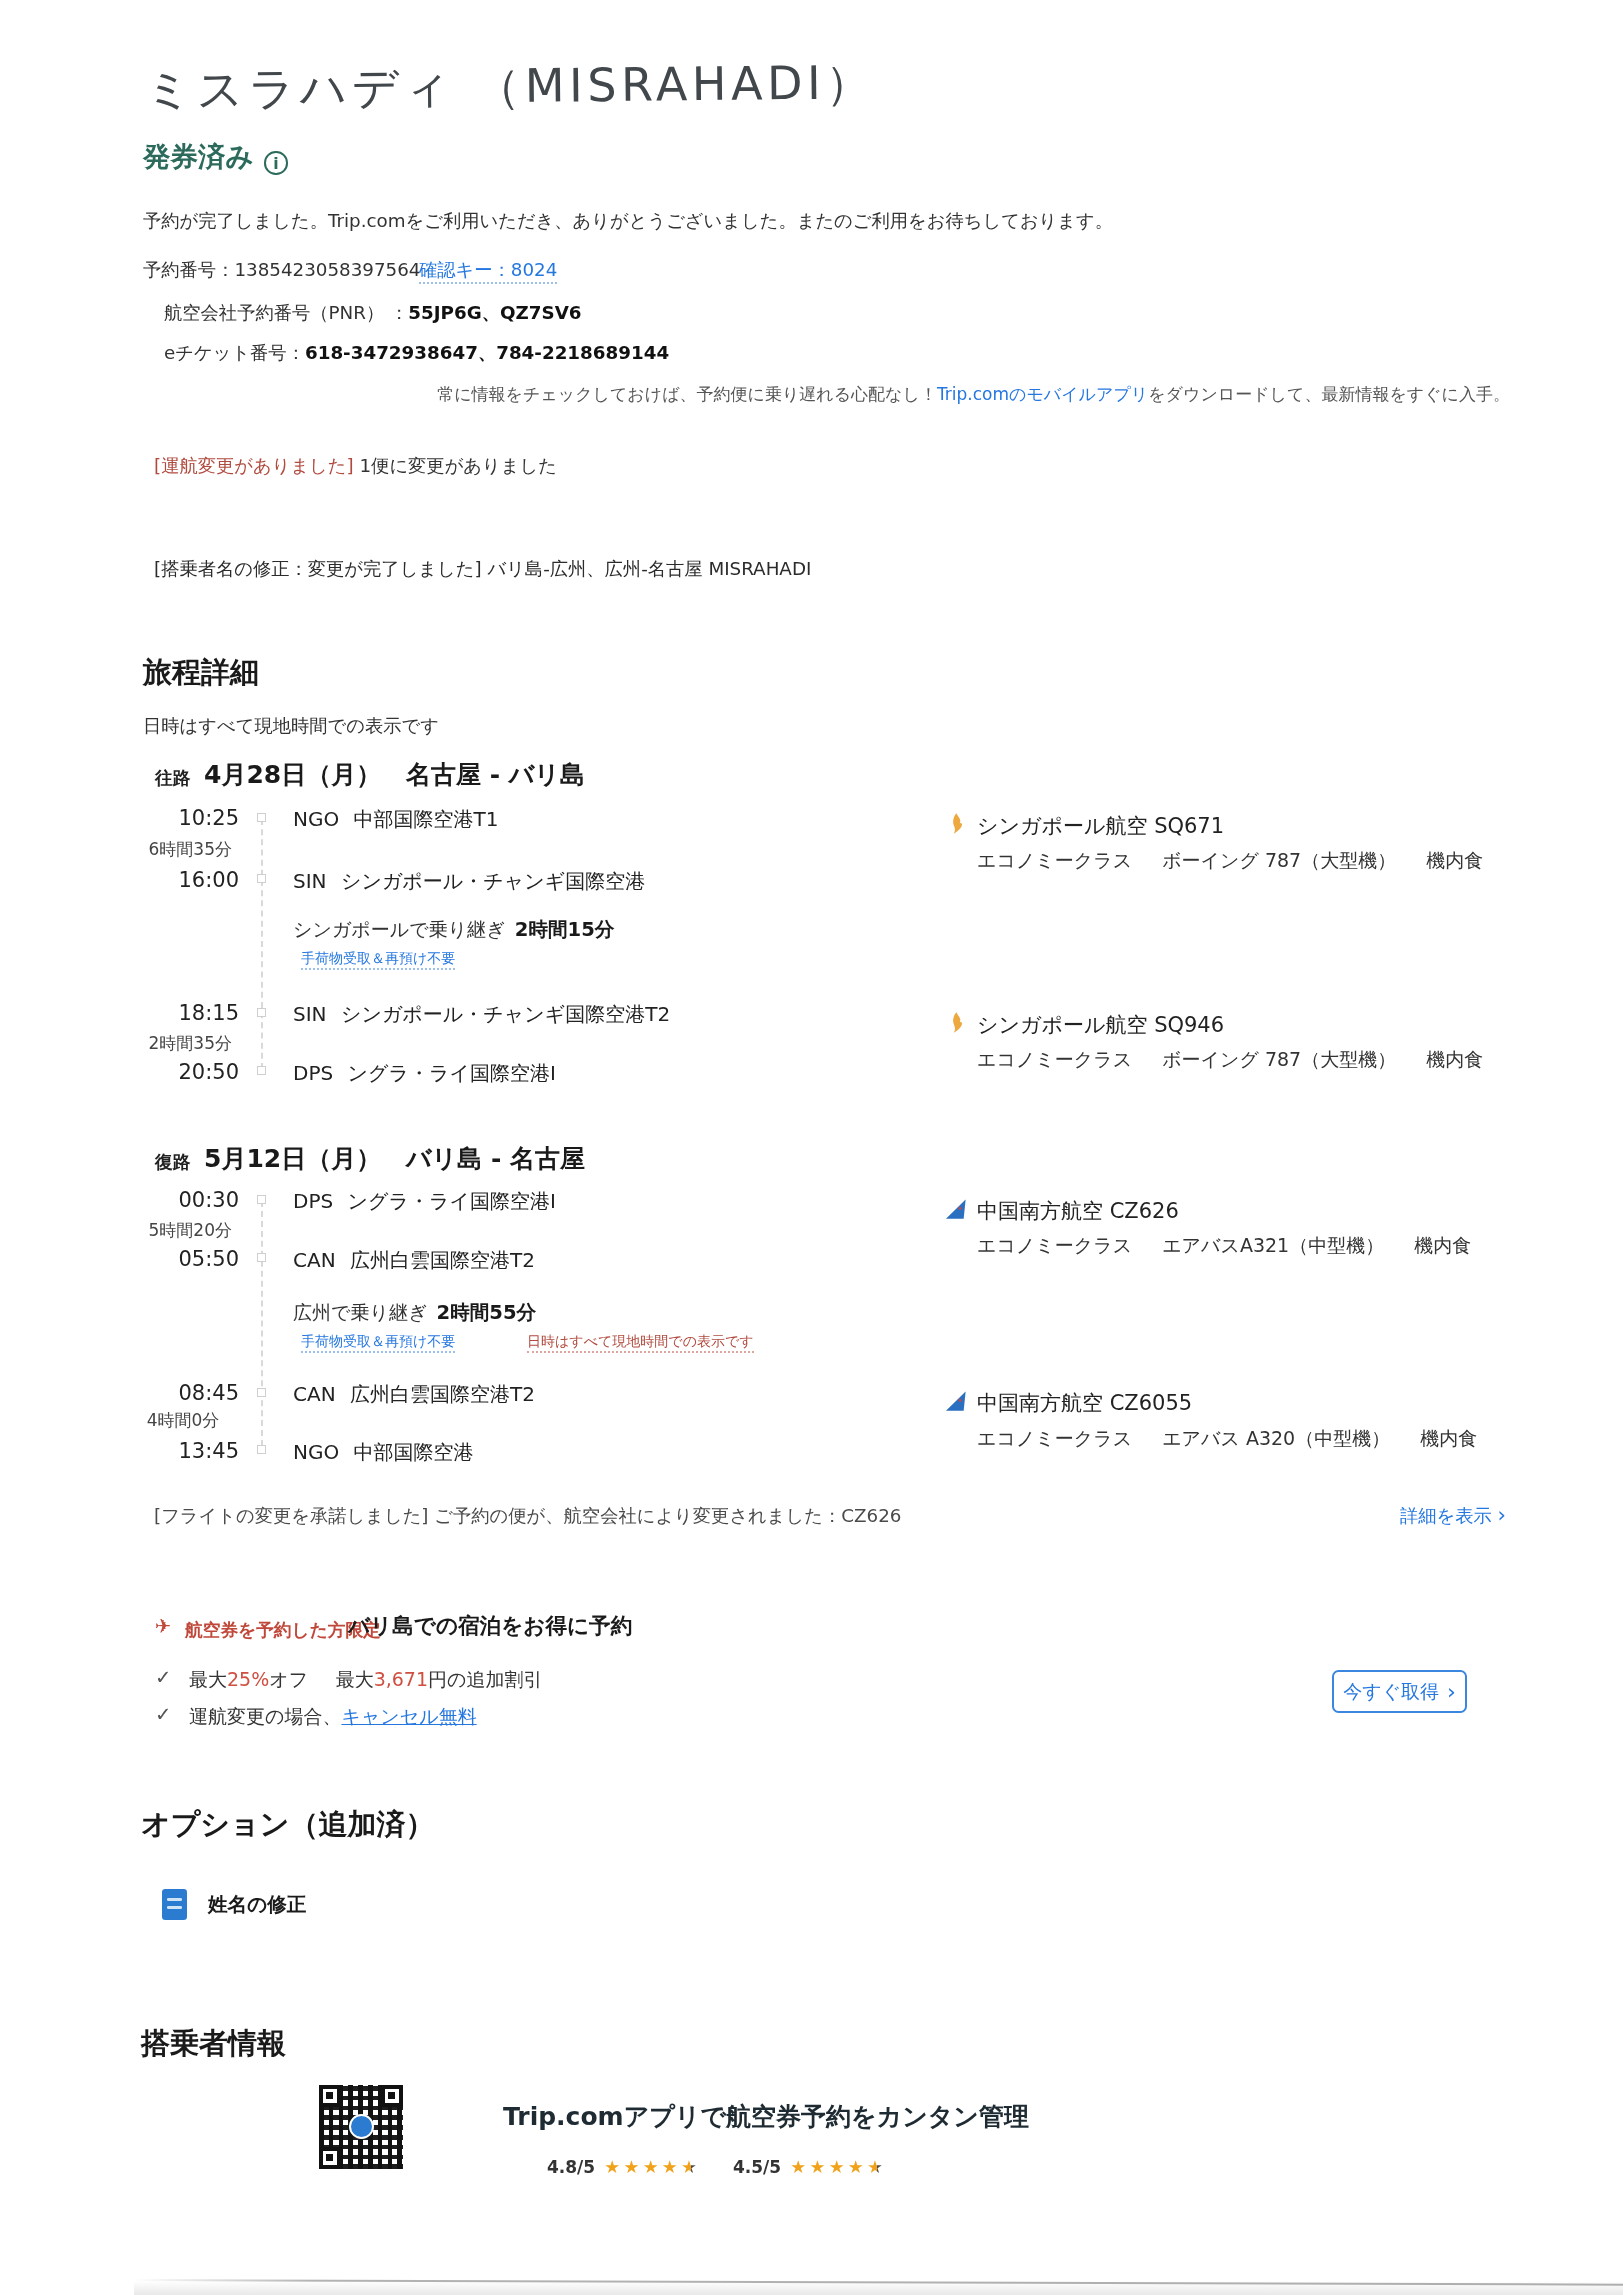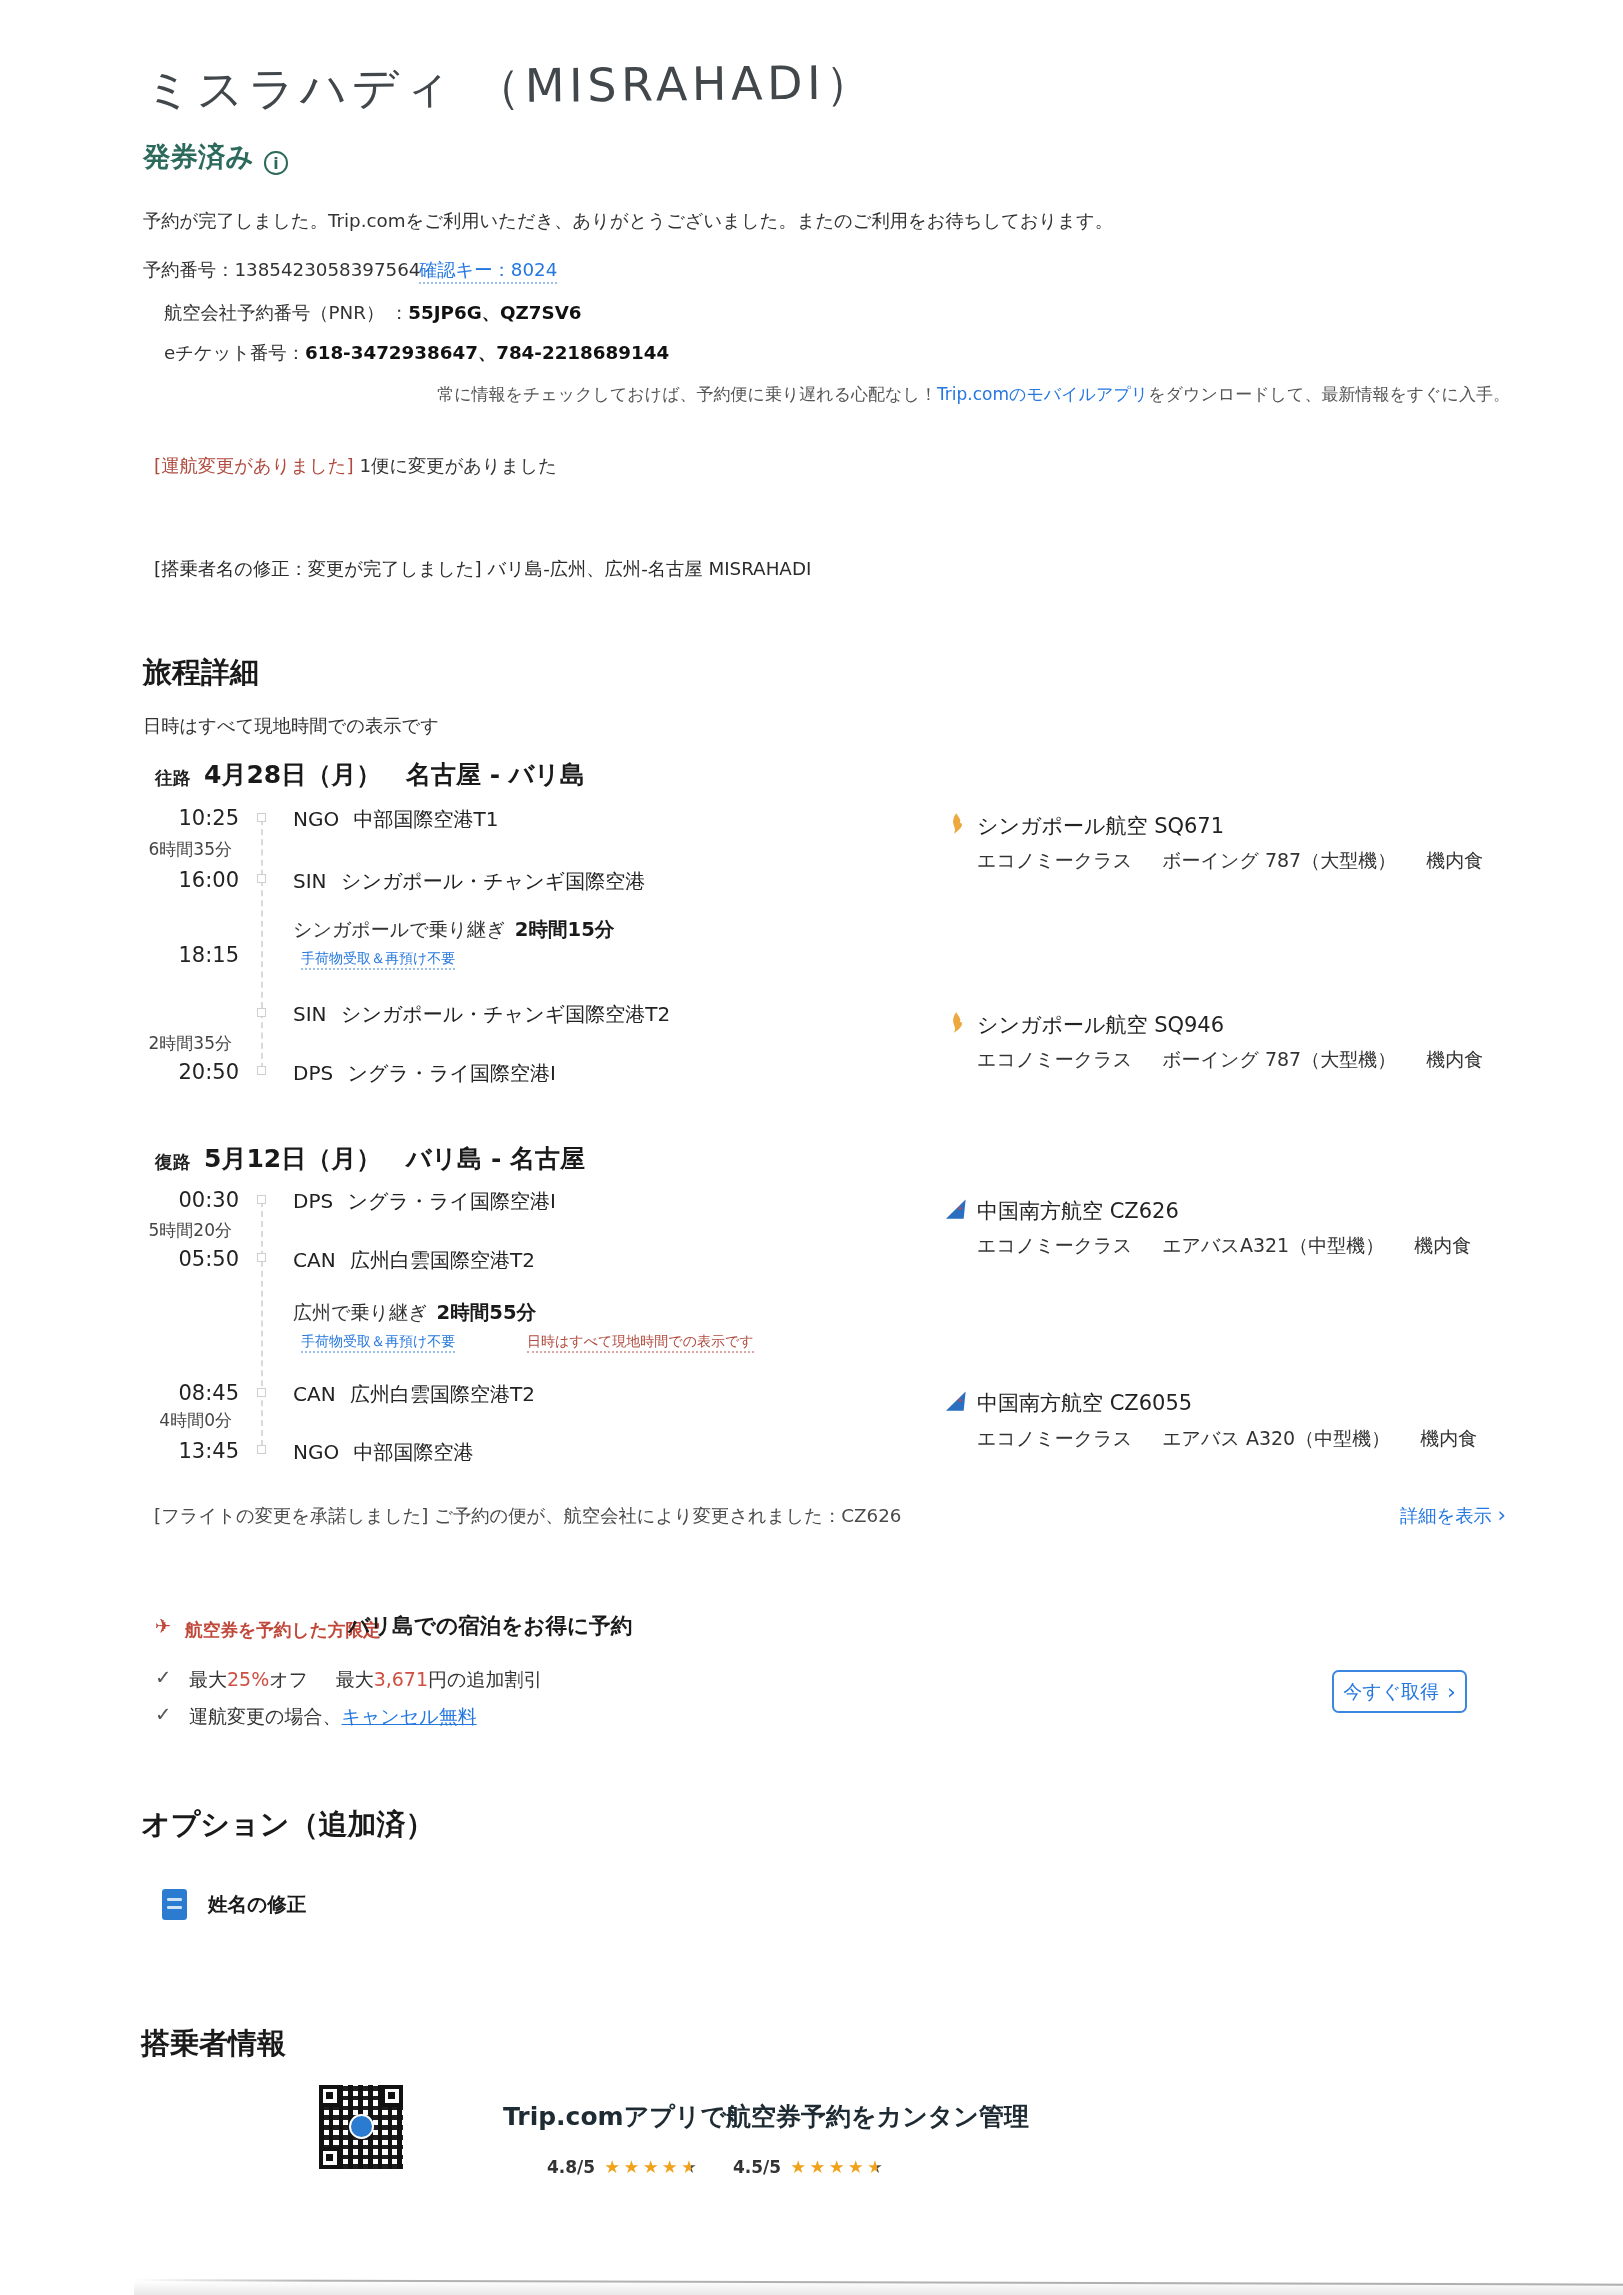--- a/index.html
+++ b/index.html
@@ -130,21 +130,21 @@
     <span>エコノミークラス</span><span>ボーイング 787（大型機）</span><span>機内食</span>
   </div>
 
   <div class="abs transfer" style="left:293px; top:916px;">
     <span>シンガポールで乗り継ぎ</span><span class="tdur">2時間15分</span>
   </div>
   <div class="abs link29" style="left:301px; top:950px;">
     <span class="blue dotted">手荷物受取＆再預け不要</span>
   </div>
 
-  <div class="abs time" style="left:157px; top:943px;">18:15</div>
+  <div class="abs time" style="left:157px; top:1001px;">18:15</div>
   <div class="abs airport" style="left:293px; top:1001px;">
     <span class="code">SIN</span><span>シンガポール・チャンギ国際空港T2</span>
   </div>
   <div class="abs dur" style="left:134px; top:1032px;">2時間35分</div>
   <div class="abs time" style="left:157px; top:1060px;">20:50</div>
   <div class="abs airport" style="left:293px; top:1060px;">
     <span class="code">DPS</span><span>ングラ・ライ国際空港I</span>
   </div>
 
   <div class="abs" style="left:944px; top:1011px;">
@@ -195,21 +195,21 @@
     <span class="blue dotted">手荷物受取＆再預け不要</span>
   </div>
   <div class="abs link29" style="left:527px; top:1333px;">
     <span class="redtxt red-dotted">日時はすべて現地時間での表示です</span>
   </div>
 
   <div class="abs time" style="left:157px; top:1381px;">08:45</div>
   <div class="abs airport" style="left:293px; top:1381px;">
     <span class="code">CAN</span><span>広州白雲国際空港T2</span>
   </div>
-  <div class="abs dur" style="left:134px; top:1409px;">4時間0分</div>
+  <div class="abs dur" style="left:134px; top:1409px;text-align:center;">4時間0分</div>
   <div class="abs time" style="left:157px; top:1439px;">13:45</div>
   <div class="abs airport" style="left:293px; top:1439px;">
     <span class="code">NGO</span><span>中部国際空港</span>
   </div>
 
   <div class="abs" style="left:944px; top:1389px;">
     <svg width="23.6" height="23.6" viewBox="0 0 36 36">
         <polygon points="3,33 30,33 33,4" fill="#2a6fc0"></polygon>
         <path d="M24 14 l3 3 l-2 3 l-3 -2 z" fill="#d8413a"></path>
       </svg>

